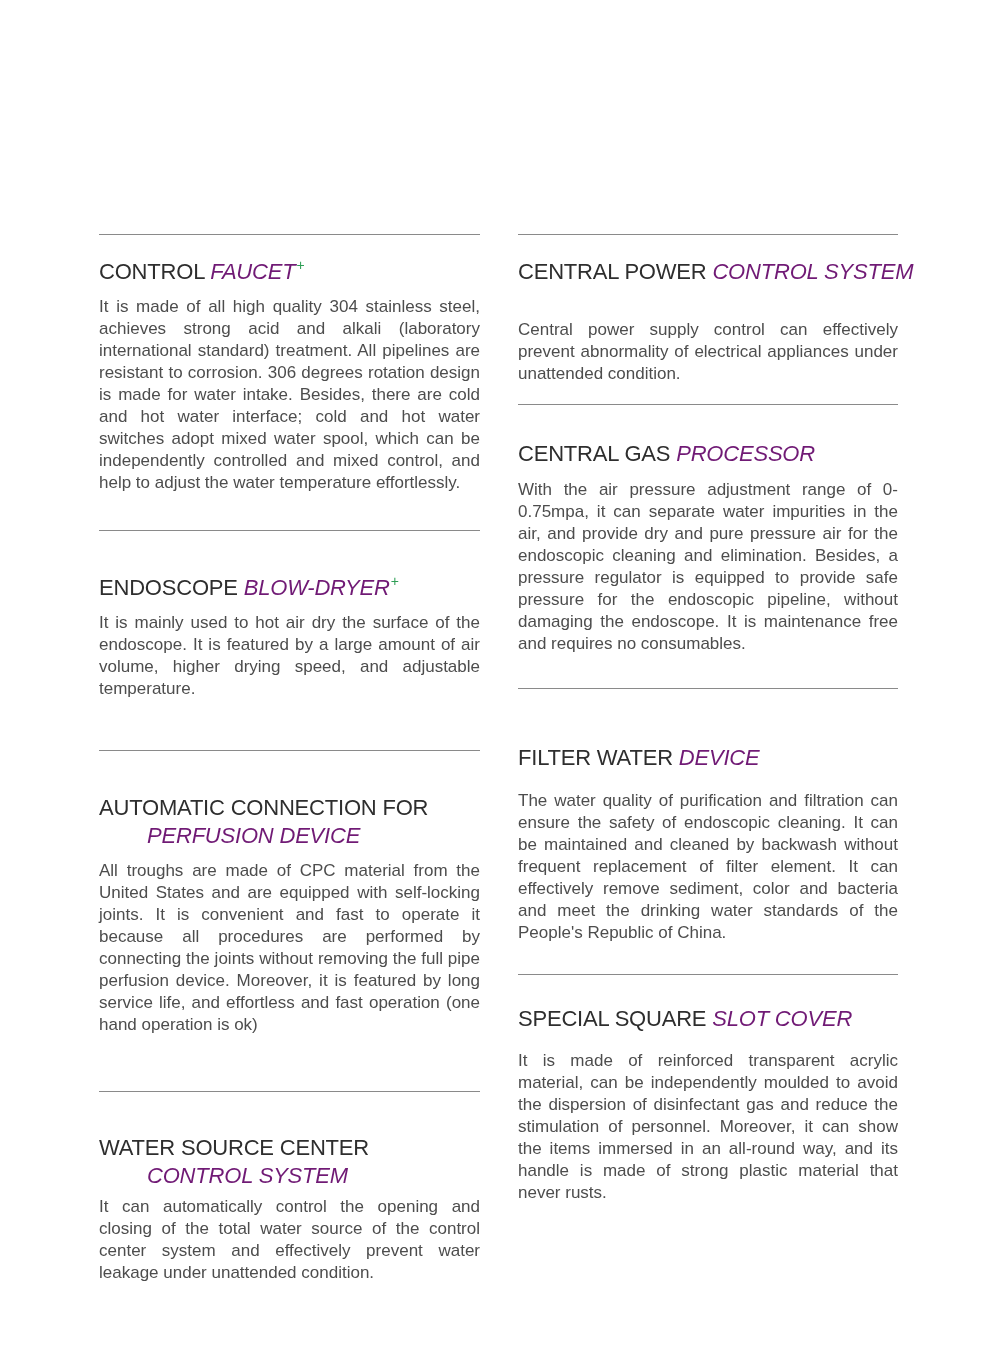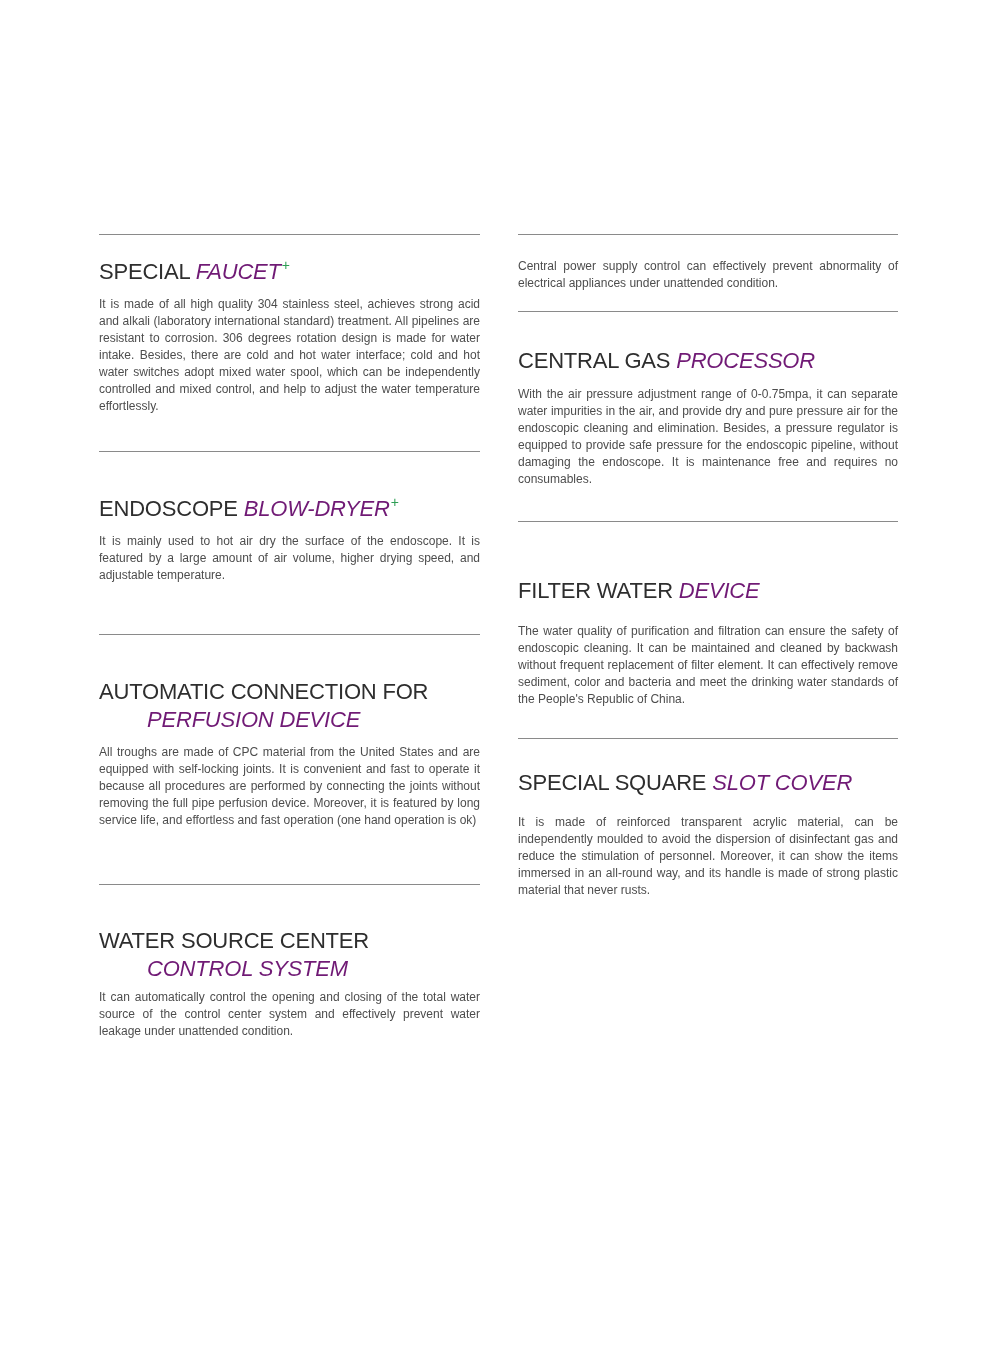--- a/index.html
+++ b/index.html
@@ -32,22 +32,22 @@
   .stacked .green{display:block;white-space:nowrap;margin-left:48px;}
   .sup{
     color:#2e9e55;
     font-size:14px;
     position:relative;
     top:-9px;
     margin-left:1px;
   }
   .body{
     margin:0;
-    font-size:12px;
-    line-height:17px;
+    font-size:17px;
+    line-height:22px;
     color:#4d4d4d;
     text-align:justify;
   }
   
   .sec-l1{padding:24px 0 36px}.sec-l1 .heading{margin-bottom:8px}
   .sec-l2{padding:44px 0 50px}.sec-l2 .heading{margin-bottom:8px}
   .sec-l3{padding:44px 0 55px}.sec-l3 .heading{margin-bottom:10px}
   .sec-l4{padding:43px 0 0}   .sec-l4 .heading{margin-bottom:6px}
   .sec-r1{padding:24px 0 19px}.sec-r1 .heading{margin-bottom:33px}
   .sec-r2{padding:36px 0 33px}.sec-r2 .heading{margin-bottom:11px}
@@ -57,21 +57,21 @@
 </head>
 <body>
 
 <div class="page">
 
   <div class="col col-left">
 
     <section class="section sec-l1">
       <div class="divider"></div>
       <h2 class="heading">
-        <span>SPECIAL</span>
+        <span>CONTROL</span>
         <span class="green">FAUCET</span><span class="sup">+</span>
       </h2>
       <p class="body">It is made of all high quality 304 stainless steel, achieves strong acid and alkali (laboratory international standard) treatment. All pipelines are resistant to corrosion. 306 degrees rotation design is made for water intake. Besides, there are cold and hot water interface; cold and hot water switches adopt mixed water spool, which can be independently controlled and mixed control, and help to adjust the water temperature effortlessly.</p>
     </section>
 
     <section class="section sec-l2">
       <div class="divider"></div>
       <h2 class="heading">
         <span>ENDOSCOPE</span>
         <span class="green">BLOW-DRYER</span><span class="sup">+</span>
@@ -96,20 +96,24 @@
       </h2>
       <p class="body">It can automatically control the opening and closing of the total water source of the control center system and effectively prevent water leakage under unattended condition.</p>
     </section>
 
   </div>
 
   <div class="col col-right">
 
     <section class="section sec-r1">
       <div class="divider"></div>
+      <h2 class="heading">
+        <span>CENTRAL POWER</span>
+        <span class="green">CONTROL SYSTEM</span>
+      </h2>
       <p class="body">Central power supply control can effectively prevent abnormality of electrical appliances under unattended condition.</p>
     </section>
 
     <section class="section sec-r2">
       <div class="divider"></div>
       <h2 class="heading">
         <span>CENTRAL GAS</span>
         <span class="green">PROCESSOR</span>
       </h2>
       <p class="body">With the air pressure adjustment range of 0-0.75mpa, it can separate water impurities in the air, and provide dry and pure pressure air for the endoscopic cleaning and elimination. Besides, a pressure regulator is equipped to provide safe pressure for the endoscopic pipeline, without damaging the endoscope. It is maintenance free and requires no consumables.</p>

